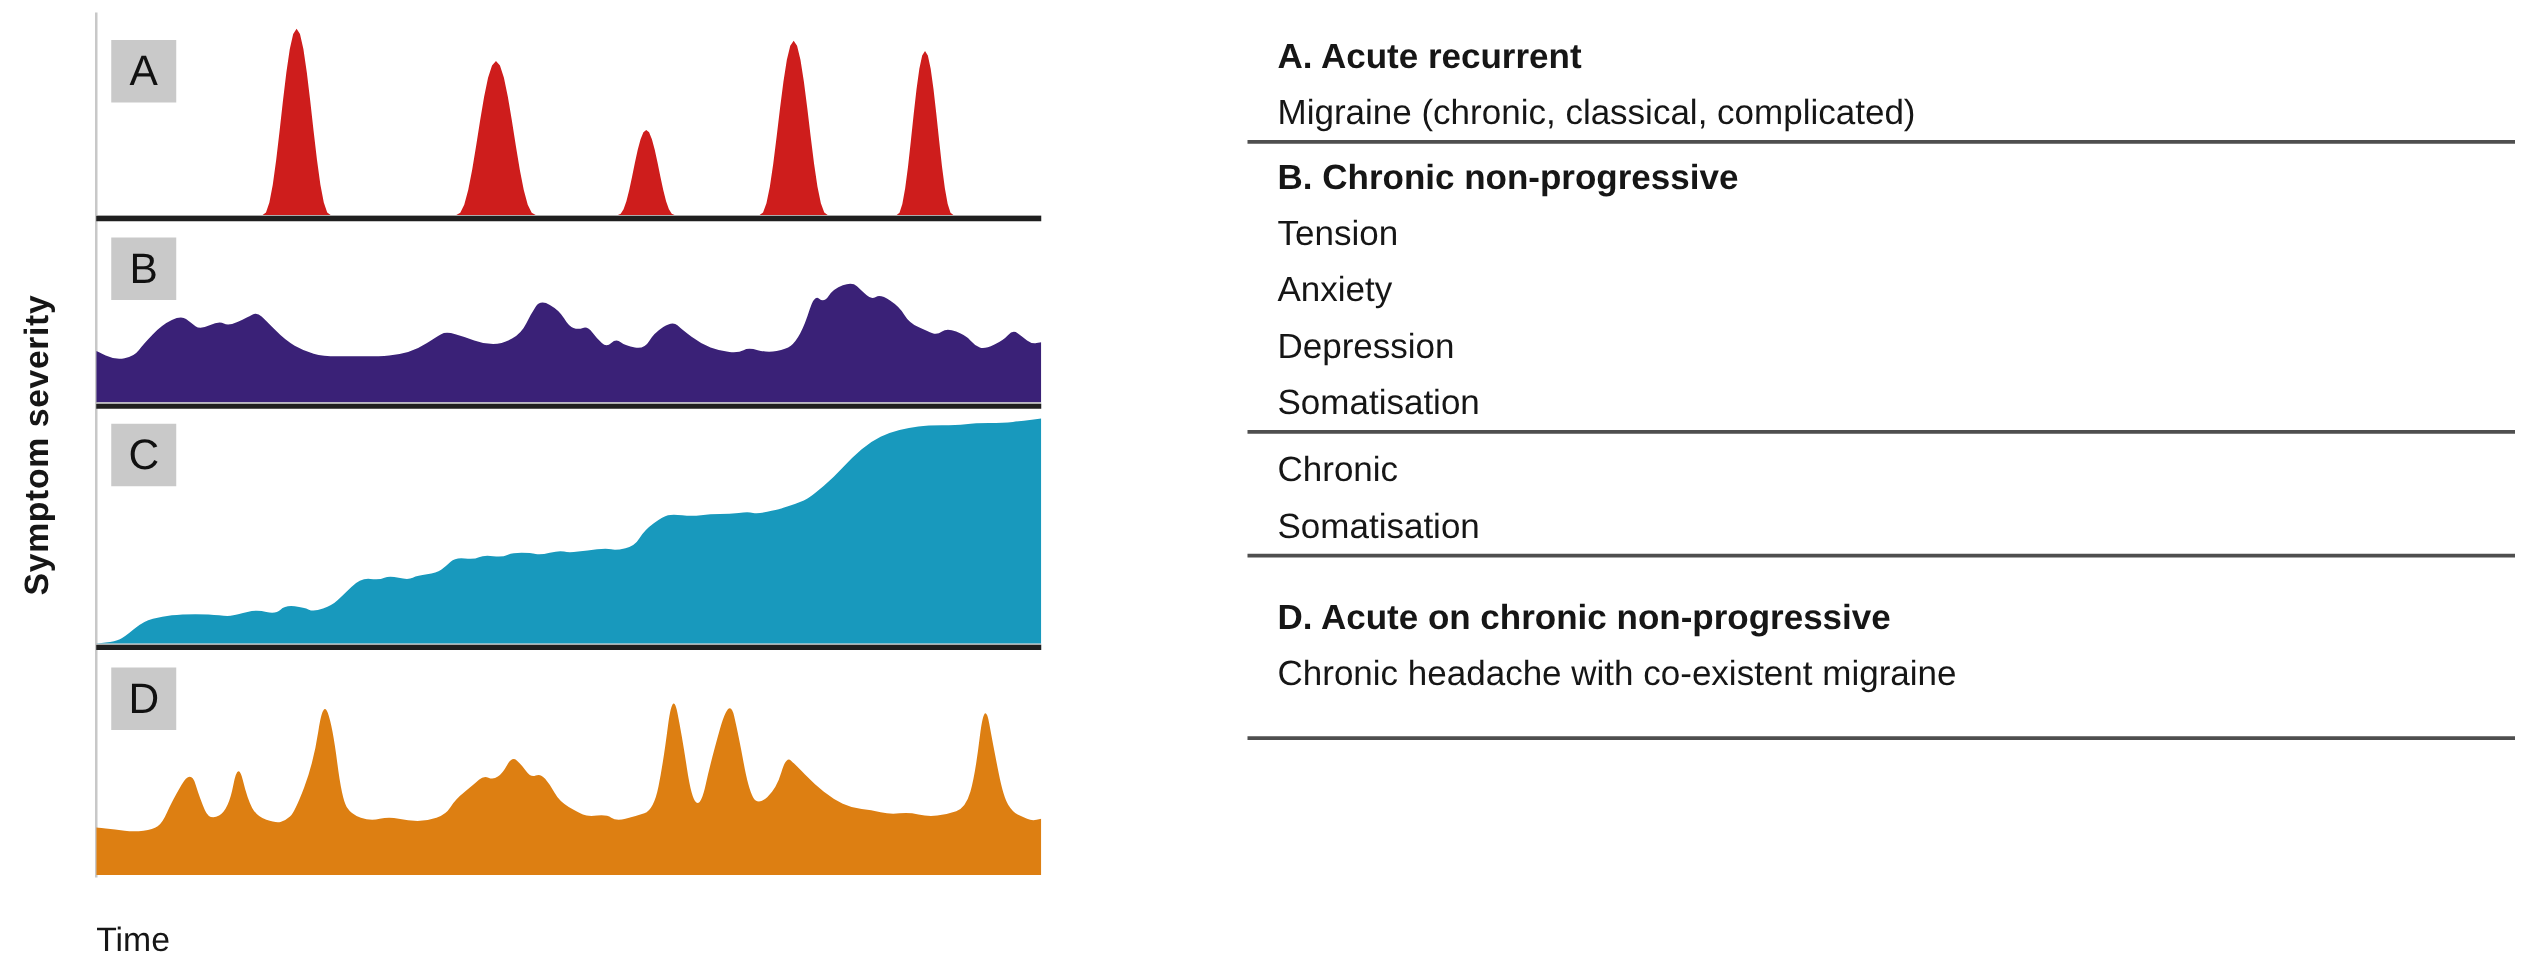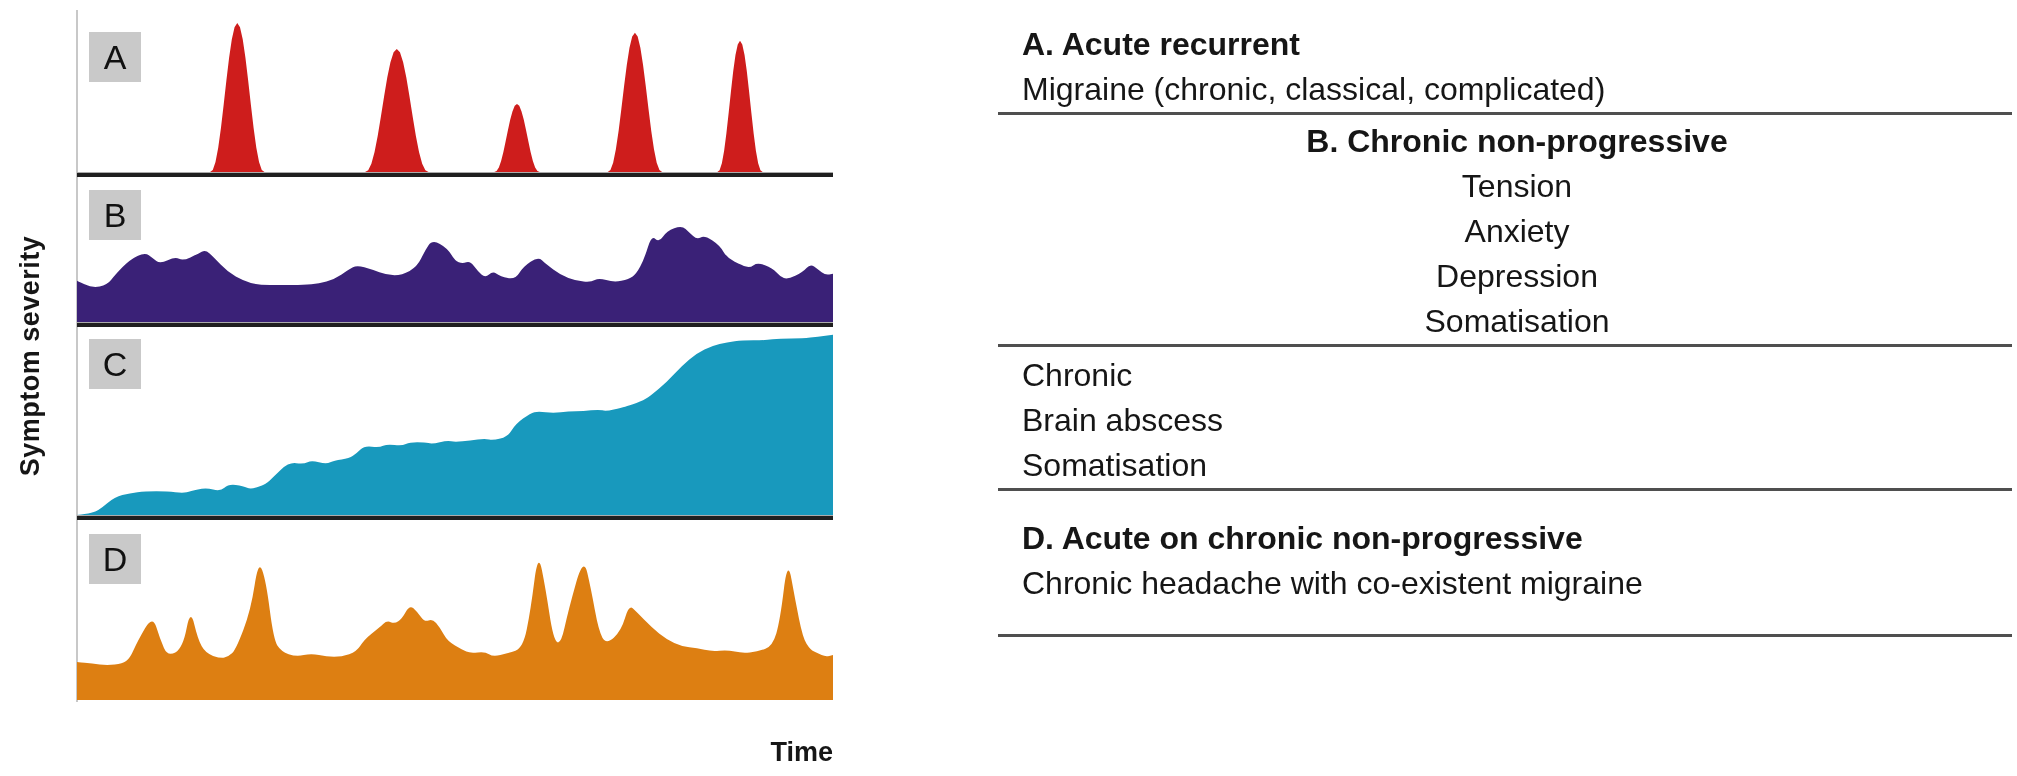--- a/index.html
+++ b/index.html
@@ -7,43 +7,43 @@
     position:relative;width:2017px;height:776px;background:#ffffff;
     font-family:"Liberation Sans", sans-serif;color:#161616;overflow:hidden;
   }
   
   .chart{position:absolute;left:0;top:0;width:990px;height:776px;}
   .ylabel{
     position:absolute;left:30px;top:356px;transform:translate(-50%,-50%) rotate(-90deg);
     white-space:nowrap;font-size:27px;font-weight:bold;letter-spacing:.5px;
   }
   .xlabel{
-    position:absolute;left:77px;top:737px;width:756px;text-align:right;
-    font-size:27px;font-weight:bold;
+    position:absolute;left:77px;top:737px;width:756px;text-align:left;
+    font-size:27px;font-weight:normal;
   }
   .axisline{position:absolute;left:76px;top:10px;width:2px;height:692px;background:#c8c8c8;}
   .plot{position:absolute;left:77px;top:0;width:756px;height:776px;}
   .panel{position:absolute;left:0;width:756px;}
   .panel svg{position:absolute;left:0;top:0;width:100%;height:100%;display:block;}
   .baseline{
     position:absolute;left:0;right:0;bottom:-5px;height:5px;
     background:linear-gradient(to bottom,#ababab 0,#ababab 1px,#1f1f1f 1px,#1f1f1f 5px);
   }
   .plabel{
     position:absolute;left:12px;width:52px;height:50px;background:#c9c9c9;
     display:flex;align-items:center;justify-content:center;
     font-size:34px;color:#111;
   }
   
   .legend{position:absolute;left:998px;top:0;width:1014px;}
   .lsection{border-bottom:3px solid #4f4f4f;padding-left:24px;}
-  .lsection .row{line-height:45px;font-size:32px;white-space:nowrap;}
+  .lsection .row{line-height:45px;font-size:28px;white-space:nowrap;}
   .lsection .head{font-weight:bold;}
   .sec-a{padding-top:22px;}
-  .sec-b{padding-top:4px;text-align:center;}
+  .sec-b{padding-top:4px;}
   .sec-c{padding-top:6px;}
   .sec-d{padding-top:25px;padding-bottom:28px;}
 </style>
 </head>
 <body>
 
 <div id="root">
 
   <div class="chart">
     <div class="ylabel">Symptom severity</div>
@@ -105,21 +105,20 @@
     <div class="lsection sec-b" style="border-bottom-color: rgb(79, 79, 79);">
       <div class="row head">B. Chronic non-progressive</div>
       <div class="row">Tension</div>
       <div class="row">Anxiety</div>
       <div class="row">Depression</div>
       <div class="row">Somatisation</div>
     </div>
 
     <div class="lsection sec-c" style="border-bottom-color: rgb(79, 79, 79);">
       <div class="row">Chronic</div>
-      <div class="row">Brain abscess</div>
       <div class="row">Somatisation</div>
     </div>
 
     <div class="lsection sec-d" style="border-bottom-color: rgb(79, 79, 79);">
       <div class="row head">D. Acute on chronic non-progressive</div>
       <div class="row">Chronic headache with co-existent migraine</div>
     </div>
 
   </div>
 

